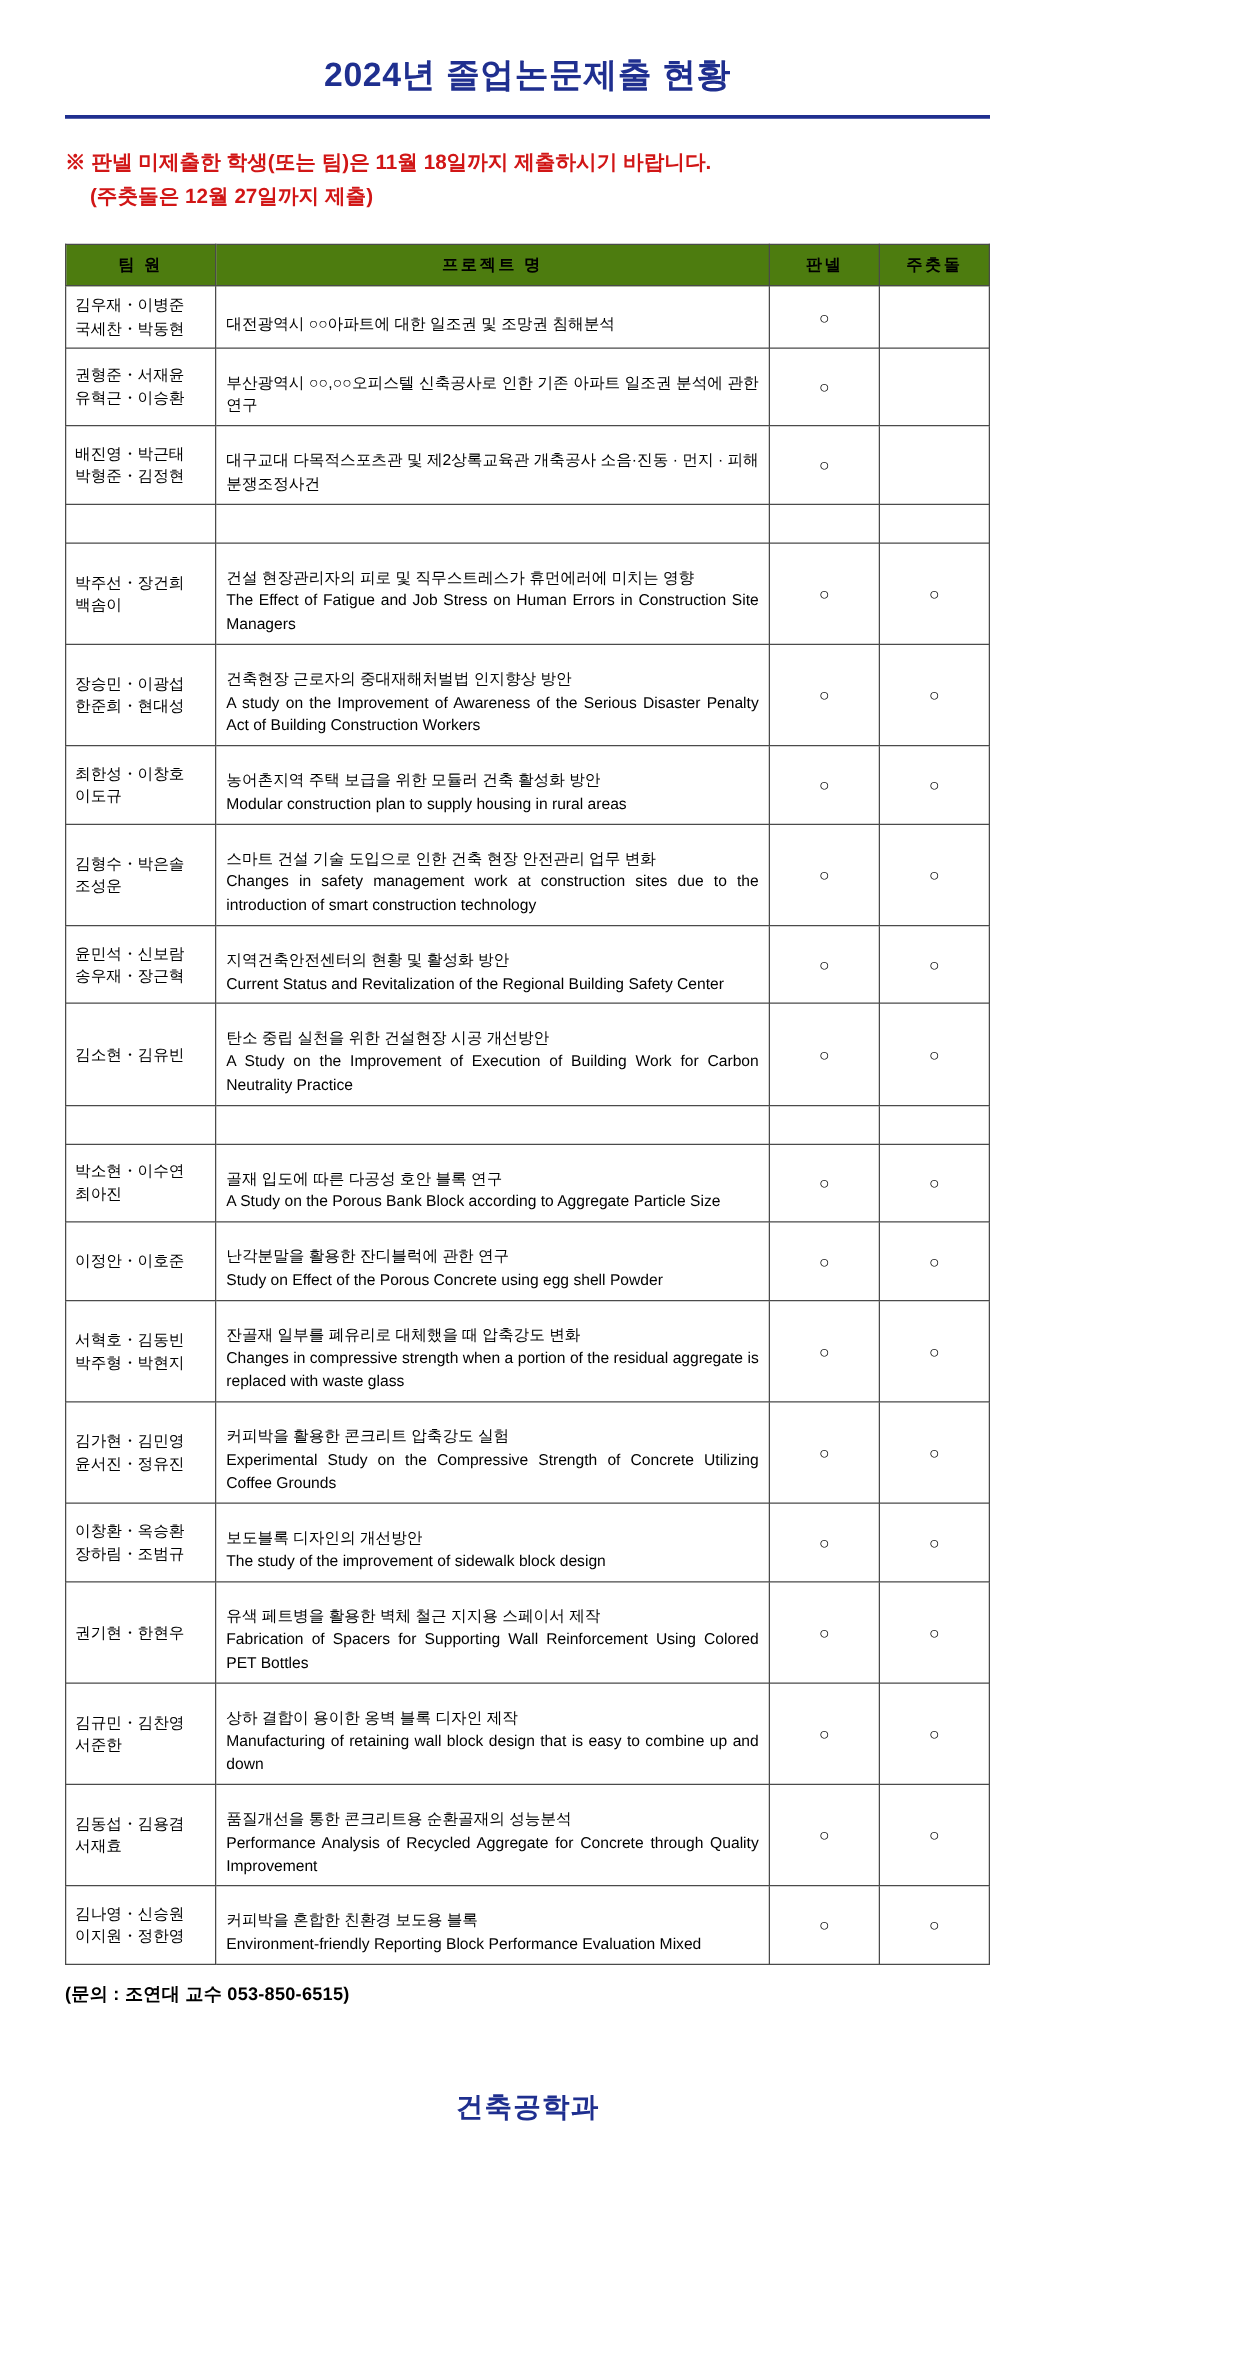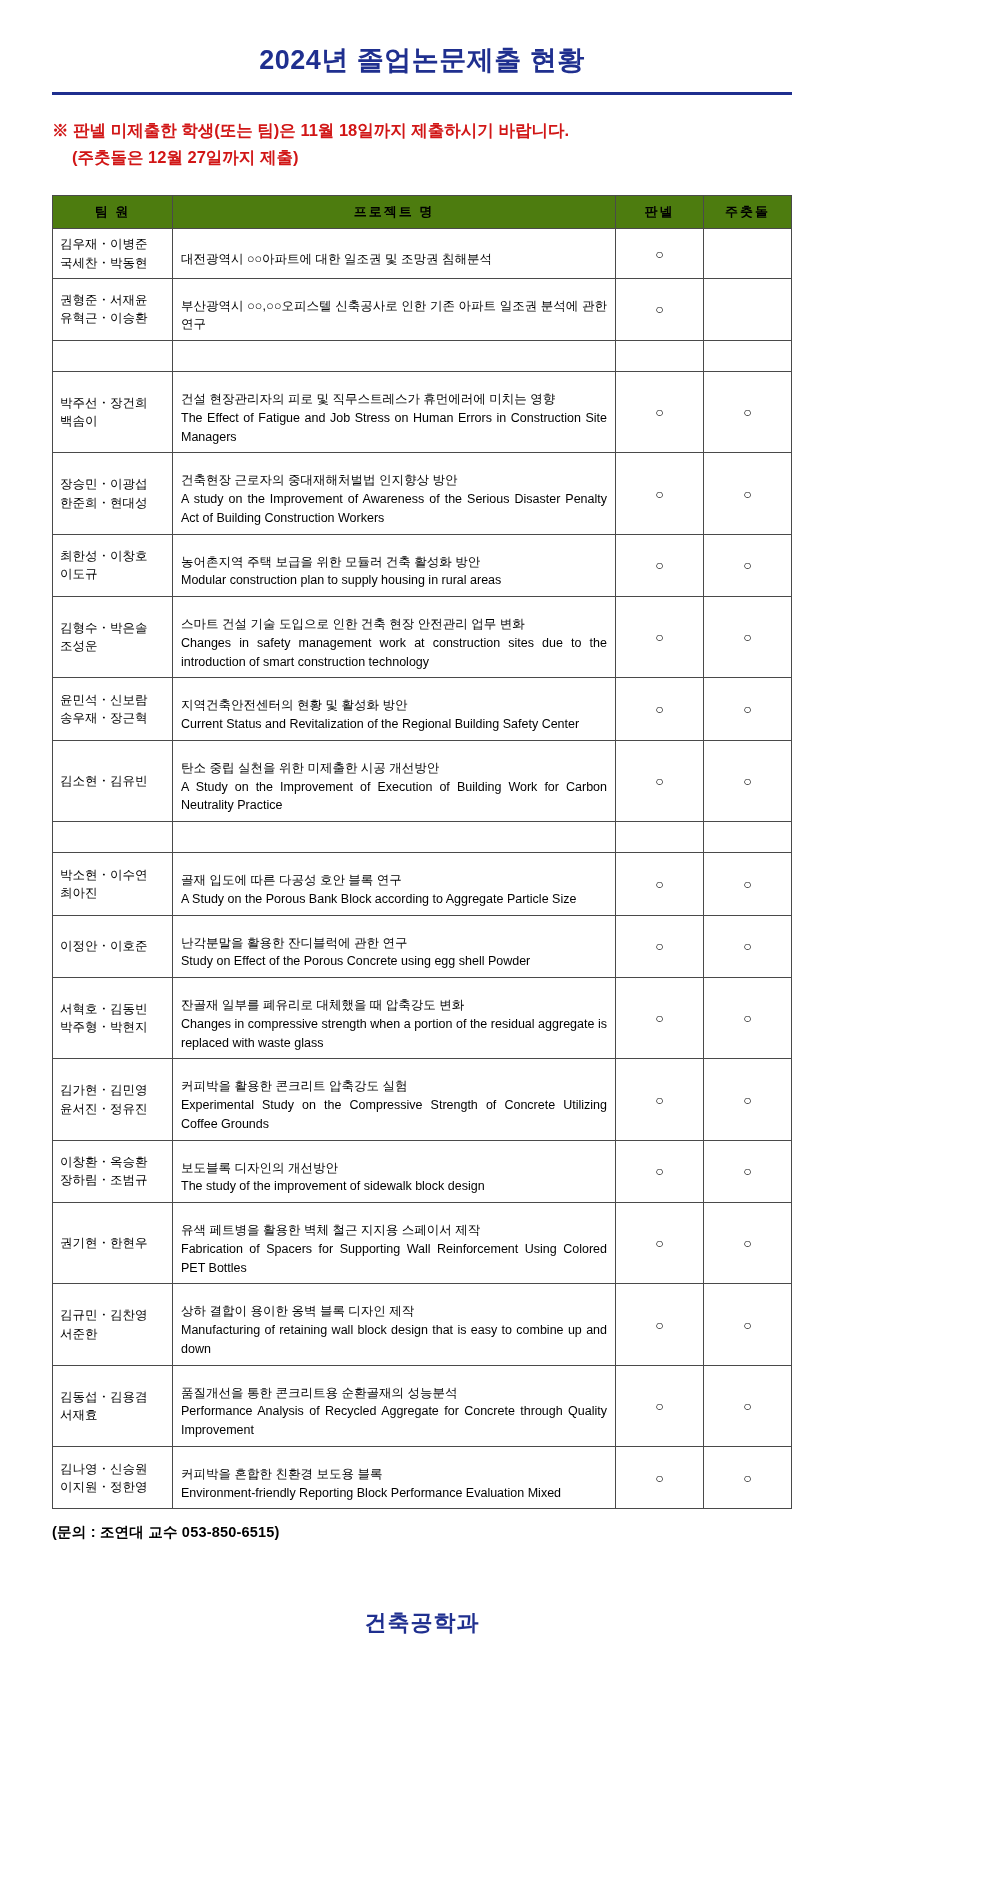--- a/index.html
+++ b/index.html
@@ -145,20 +145,29 @@
         </tr>
         <tr>
           <td class="team">권형준・서재윤
 유혁근・이승환</td>
           <td class="proj">
             <span class="ko">부산광역시 ○○,○○오피스텔 신축공사로 인한 기존 아파트 일조권 분석에 관한 연구</span>
           </td>
           <td class="mark">○</td>
           <td class="mark"></td>
         </tr>
+        <tr>
+          <td class="team">배진영・박근태
+박형준・김정현</td>
+          <td class="proj">
+            <span class="ko">대구교대 다목적스포츠관 및 제2상록교육관 개축공사 소음·진동 · 먼지 · 피해 분쟁조정사건</span>
+          </td>
+          <td class="mark">○</td>
+          <td class="mark"></td>
+        </tr>
         <tr class="spacer">
           <td></td>
           <td></td>
           <td></td>
           <td></td>
         </tr>
         <tr>
           <td class="team">박주선・장건희
 백솜이</td>
           <td class="proj">
@@ -204,21 +213,21 @@
           <td class="proj">
             <span class="ko">지역건축안전센터의 현황 및 활성화 방안</span>
             <span class="en">Current Status and Revitalization of the Regional Building Safety Center</span>
           </td>
           <td class="mark">○</td>
           <td class="mark">○</td>
         </tr>
         <tr>
           <td class="team">김소현・김유빈</td>
           <td class="proj">
-            <span class="ko">탄소 중립 실천을 위한 미제출한 시공 개선방안</span>
+            <span class="ko">탄소 중립 실천을 위한 건설현장 시공 개선방안</span>
             <span class="en">A Study on the Improvement of Execution of Building Work for Carbon Neutrality Practice</span>
           </td>
           <td class="mark">○</td>
           <td class="mark">○</td>
         </tr>
         <tr class="spacer">
           <td></td>
           <td></td>
           <td></td>
           <td></td>

